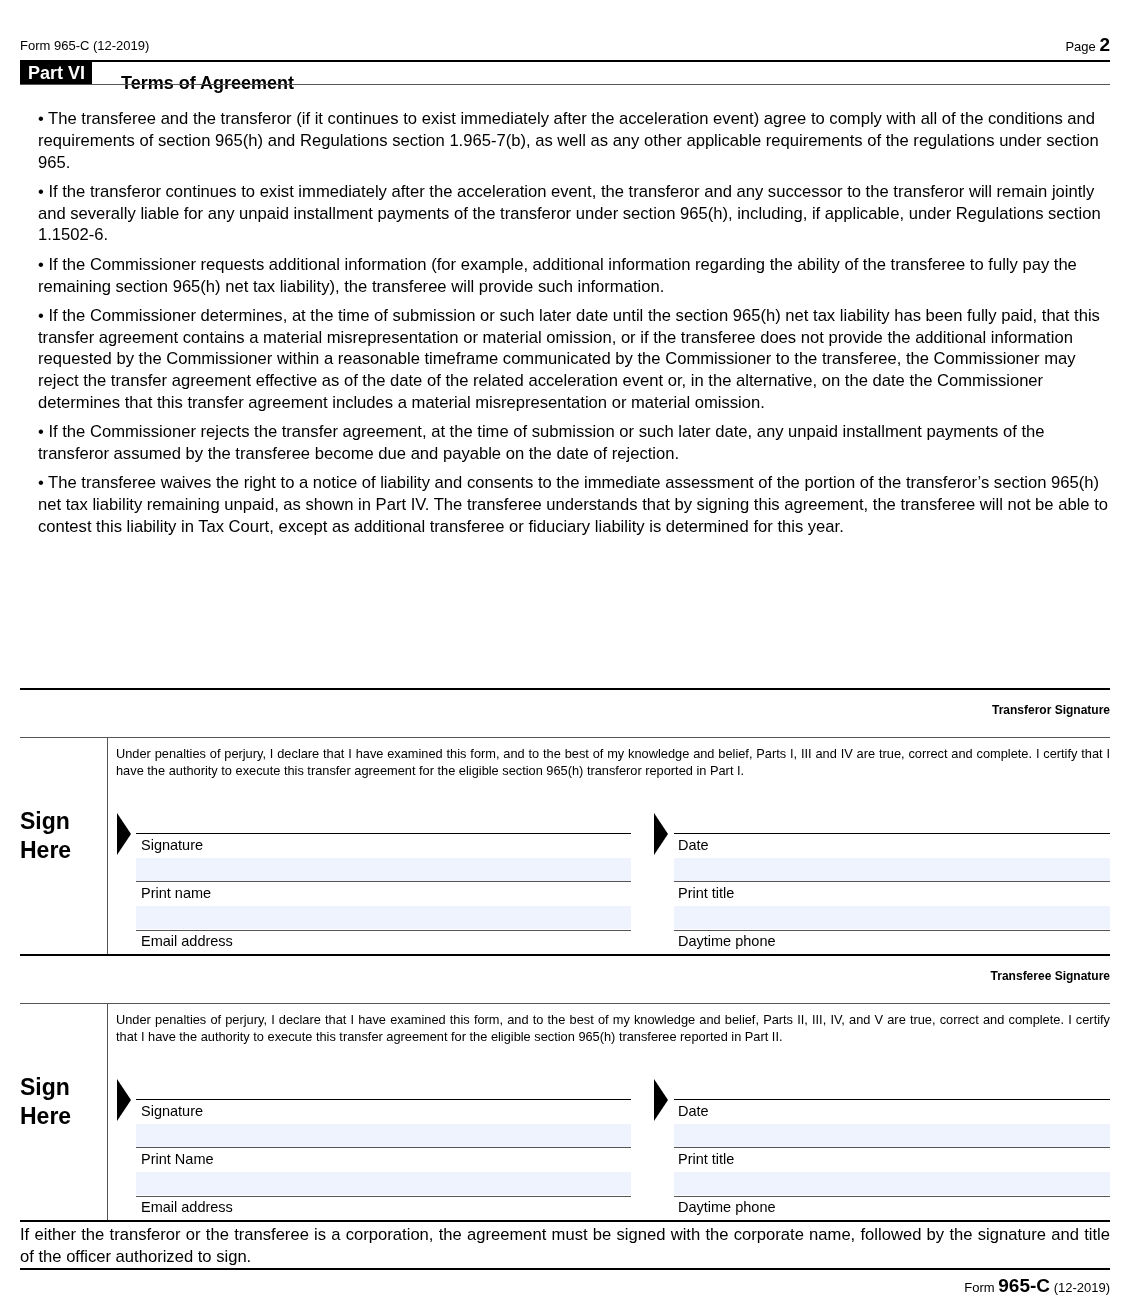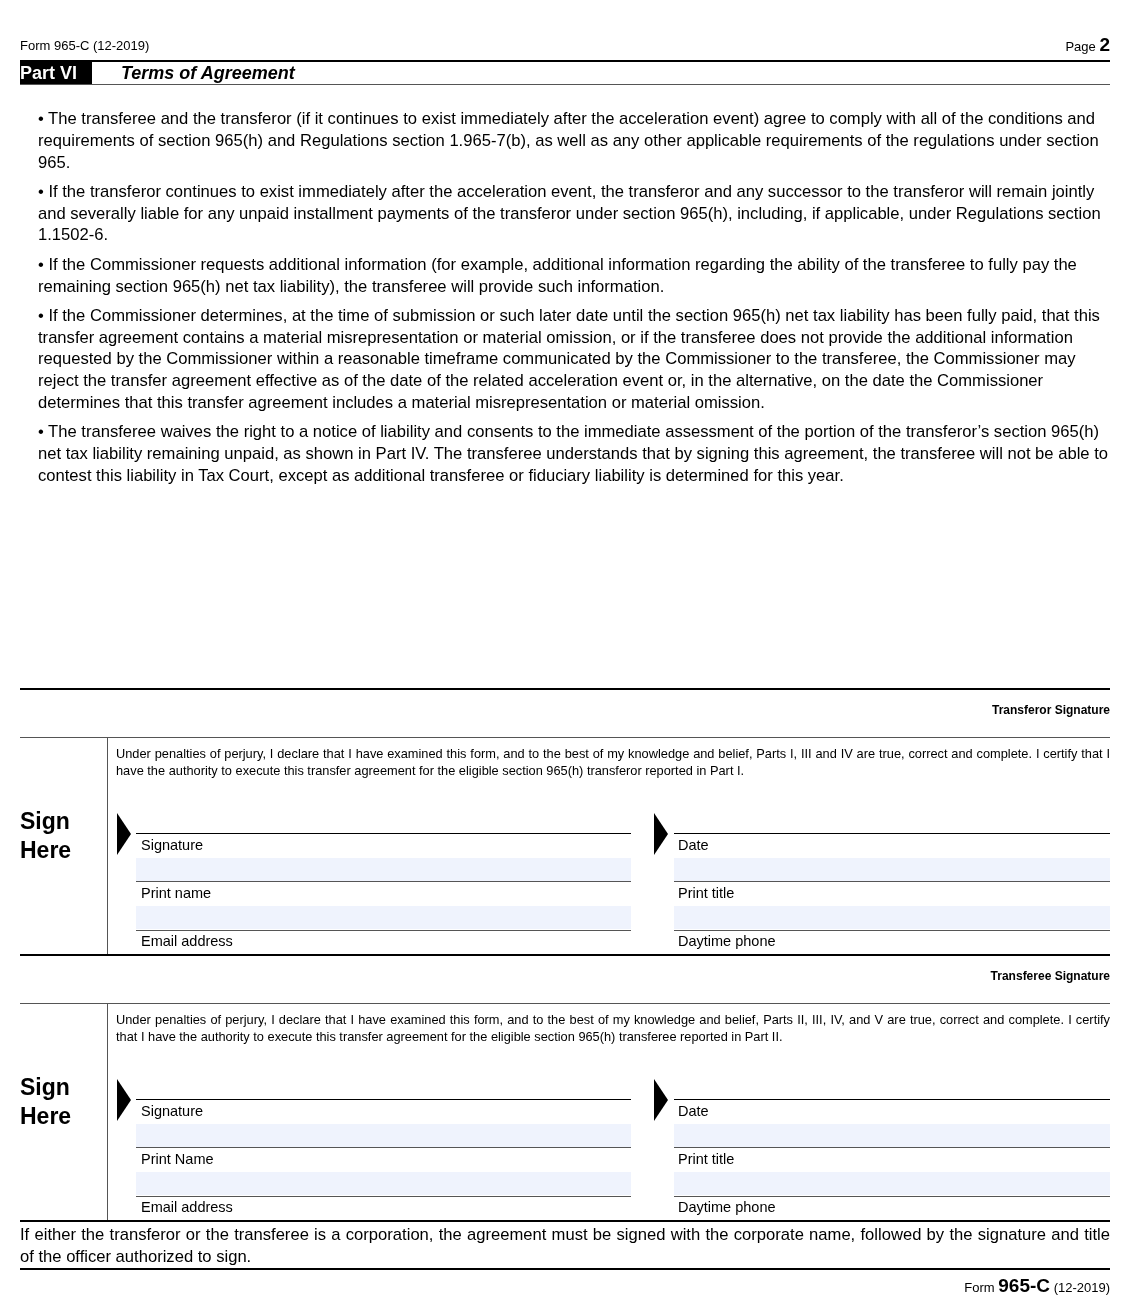--- a/index.html
+++ b/index.html
@@ -2,22 +2,22 @@
 <html><head>
 <meta charset="utf-8">
 <style>
   html, body { margin:0; padding:0; background:#fff; }
   body { width:1130px; height:1310px; position:relative; font-family:"Liberation Sans", sans-serif; color:#000; overflow:hidden; }
   .abs { position:absolute; }
   .form-id { left:20px; top:38px; font-size:13px; }
   .page-no { right:20px; top:34px; font-size:13px;margin-left:8px; }
   .page-no b { font-size:19px; }
   .rule-top { left:20px; width:1090px; top:60px; height:2px; background:#000; }
-  .part-tag { left:20px; top:62px; width:72px; height:22px; background:#000; color:#fff; font-weight:bold; font-size:18px; line-height:22px; padding-left:0; box-sizing:border-box; }
-  .part-title { left:121px; top:62px; font-weight:bold; font-size:18px; line-height:22px;font-style:italic; }
+  .part-tag { left:20px; top:62px; width:72px; height:22px; background:#000; color:#fff; font-weight:bold; font-size:18px; line-height:22px; padding-left:8px; box-sizing:border-box; }
+  .part-title { left:121px; top:72px; font-weight:bold; font-size:18px; line-height:22px; }
   .rule-sub { left:20px; width:1090px; top:84px; height:1px; background:#555; }
   .terms { left:38px; top:108px; width:1072px; font-size:16.6px; line-height:21.8px; }
   .terms p { margin:0 0 7.5px 0; }
   .hr { left:20px; width:1090px; background:#000; }
   .sec-title { left:20px; width:1090px; text-align:right; font-weight:bold; font-size:12px; }
   .sign-here { left:20px; width:80px; font-weight:bold; font-size:23px; line-height:29px; text-align:left; }
   .vline { left:107px; width:1px; background:#555; }
   .perjury { left:116px; width:994px; font-size:12.8px; line-height:17px; text-align:justify; }
   .arrow { width:0; height:0; border-top:21px solid transparent; border-bottom:21px solid transparent; border-left:14px solid #000; }
   .field { background:#eff3fd; height:23px; }
@@ -35,20 +35,21 @@
 <div class="abs rule-top"></div>
 <div class="abs part-tag">Part VI</div>
 <div class="abs part-title">Terms of Agreement</div>
 <div class="abs rule-sub"></div>
 
 <div class="abs terms">
   <p>• The transferee and the transferor (if it continues to exist immediately after the acceleration event) agree to comply with all of the conditions and requirements of section 965(h) and Regulations section 1.965-7(b), as well as any other applicable requirements of the regulations under section 965.</p>
   <p>• If the transferor continues to exist immediately after the acceleration event, the transferor and any successor to the transferor will remain jointly and severally liable for any unpaid installment payments of the transferor under section 965(h), including, if applicable, under Regulations section 1.1502-6.</p>
   <p>• If the Commissioner requests additional information (for example, additional information regarding the ability of the transferee to fully pay the remaining section 965(h) net tax liability), the transferee will provide such information.</p>
   <p>• If the Commissioner determines, at the time of submission or such later date until the section 965(h) net tax liability has been fully paid, that this transfer agreement contains a material misrepresentation or material omission, or if the transferee does not provide the additional information requested by the Commissioner within a reasonable timeframe communicated by the Commissioner to the transferee, the Commissioner may reject the transfer agreement effective as of the date of the related acceleration event or, in the alternative, on the date the Commissioner determines that this transfer agreement includes a material misrepresentation or material omission.</p>
+  <p>• If the Commissioner rejects the transfer agreement, at the time of submission or such later date, any unpaid installment payments of the transferor assumed by the transferee become due and payable on the date of rejection.</p>
   <p>• The transferee waives the right to a notice of liability and consents to the immediate assessment of the portion of the transferor’s section 965(h) net tax liability remaining unpaid, as shown in Part IV. The transferee understands that by signing this agreement, the transferee will not be able to contest this liability in Tax Court, except as additional transferee or fiduciary liability is determined for this year.</p>
 </div>
 
 <div class="abs hr" style="top:688px;height:2px;"></div>
 <div class="abs sec-title" style="top:703px;">Transferor Signature</div>
 <div class="abs hr" style="top:737px;height:1px;background:#555;"></div>
 <div class="abs vline" style="top:738px;height:217px;"></div>
 <div class="abs sign-here" style="top:807px;">
   <div>Sign</div>
   <div>Here</div>

